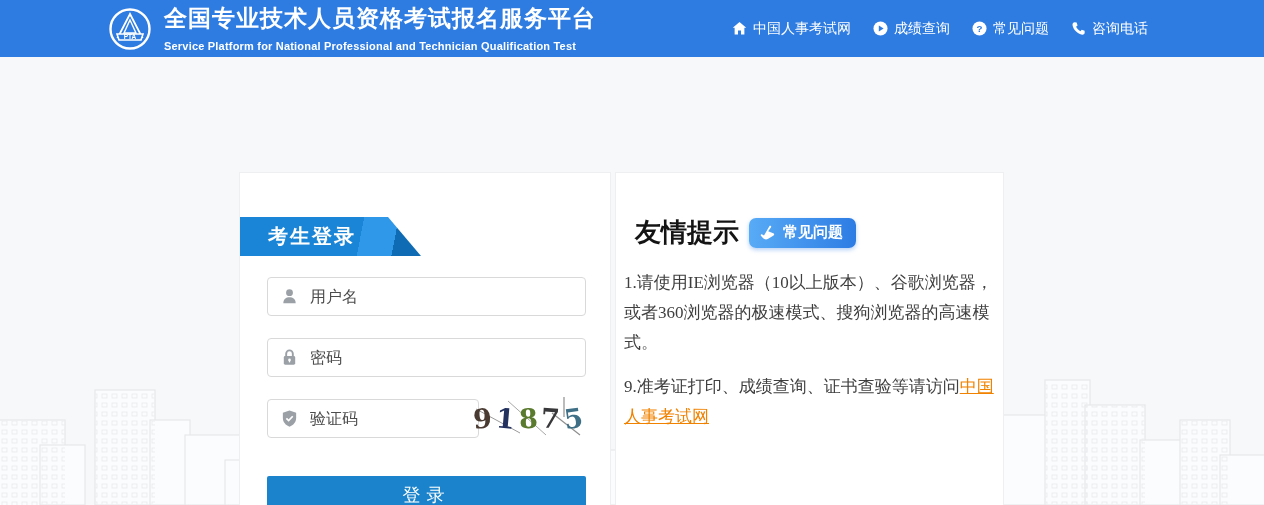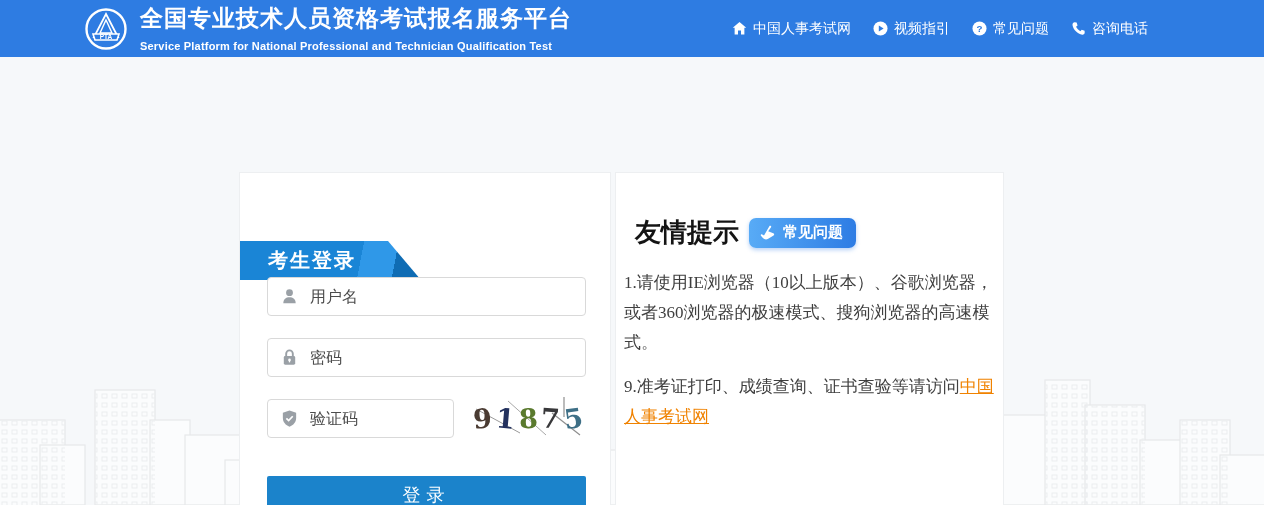--- a/index.html
+++ b/index.html
@@ -1,20 +1,20 @@
 <!DOCTYPE html>
 <html><head>
 <meta charset="utf-8">
 <style>
   * { margin:0; padding:0; box-sizing:border-box; }
   html,body { width:1264px; height:505px; overflow:hidden; }
   body { font-family:"Liberation Sans","DejaVu Sans",sans-serif; background:#f6f8fa; position:relative; }
 
   
-  .header { height:57px; background:#2e7ce2; display:flex; align-items:center; padding:0 116px 0 84px; position:relative; z-index:5; }
+  .header { height:57px; background:#2e7ce2; display:flex; align-items:center; padding:0 116px 0 108px; position:relative; z-index:5; }
   .logo { width:44px; height:44px; margin-right:12px; flex:0 0 auto; }
   .title-block { display:flex; flex-direction:column; }
   .site-title { color:#fff; font-size:23px; font-weight:bold; letter-spacing:1px; line-height:1.15; }
   .site-subtitle { color:#fff; font-size:11px; font-weight:bold; margin-top:9px; letter-spacing:0.2px; }
   .header-nav { margin-left:auto; display:flex; align-items:center; gap:22px; }
   .nav-item { display:flex; align-items:center; gap:6px; color:#fff; font-size:14px; text-decoration:none; cursor:pointer; white-space:nowrap; }
   .nav-item svg { display:block; }
 
   
   .skyline { position:absolute; left:0; bottom:0; width:1264px; height:140px; z-index:0; }
@@ -22,26 +22,26 @@
   
   .main { position:relative; z-index:1; }
   .card { position:absolute; top:115px; background:#fff; border:1px solid #edeff1; height:475px; }
   .login-card { left:239px; width:372px; }
   .tips-card  { left:615px; width:389px; padding:42px 12px 0 7px; }
 
   
   .ribbon { position:absolute; left:0; top:44px; width:181px; height:39px; line-height:39px; padding-left:28px;
             color:#fff; font-size:20px; font-weight:bold; letter-spacing:2px;
             clip-path:polygon(0 0, 148px 0, 181px 100%, 0 100%);
-            background:linear-gradient(101deg,#1a85d6 0,#1a85d6 122px,#2f98e8 122px,#2f98e8 156px,#0f6cb4 156px);margin-top:24px; }
+            background:linear-gradient(101deg,#1a85d6 0,#1a85d6 122px,#2f98e8 122px,#2f98e8 156px,#0f6cb4 156px); }
   .field { position:absolute; left:27px; width:319px; height:39px; border:1px solid #d9d9d9; border-radius:4px;
            background:#fff; display:flex; align-items:center; padding:0 12px; }
   .field-user { top:104px; }
   .field-pass { top:165px; }
-  .field-captcha { top:226px; width:187px; }
+  .field-captcha { top:226px; width:212px; }
   .field .f-icon { width:19px; height:19px; margin-right:11px; flex:0 0 auto; }
   .field input { border:none; outline:none; flex:1; min-width:0; font-size:16px; color:#333; background:transparent;
                  font-family:"Liberation Sans","DejaVu Sans",sans-serif; }
   .field input::placeholder { color:#4c4c4c; opacity:1; }
   .captcha-box { position:absolute; left:228px; top:222px; width:120px; height:47px; display:flex; align-items:center;
                  justify-content:center; cursor:pointer; }
   .captcha-box .digit { font-family:"DejaVu Serif","Liberation Serif",serif; font-size:27px; font-weight:bold; display:inline-block; }
   .captcha-noise { position:absolute; left:0; top:0; width:120px; height:47px; pointer-events:none; }
   .login-btn { position:absolute; left:27px; top:303px; width:319px; height:38px; background:#1b83cb; border:none;
                border-radius:2px; color:#fff; font-size:18px; letter-spacing:6px; cursor:pointer;
@@ -125,21 +125,21 @@
         </span>
         <span>中国人事考试网</span>
       </a>
       <a class="nav-item">
         <span>
           <svg width="15" height="15" viewBox="0 0 16 16">
             <circle cx="8" cy="8" r="7.5" fill="#fff"></circle>
             <path d="M6.2 4.7 L11.3 8 L6.2 11.3 Z" fill="#2e7ce2"></path>
           </svg>
         </span>
-        <span>视频指引</span>
+        <span>成绩查询</span>
       </a>
       <a class="nav-item">
         <span>
           <svg width="15" height="15" viewBox="0 0 16 16">
             <circle cx="8" cy="8" r="7.5" fill="#fff"></circle>
             <text x="8" y="11.8" text-anchor="middle" font-size="10.5" font-weight="bold" fill="#2e7ce2" font-family="Liberation Sans, sans-serif">?</text>
           </svg>
         </span>
         <span>常见问题</span>
       </a>

